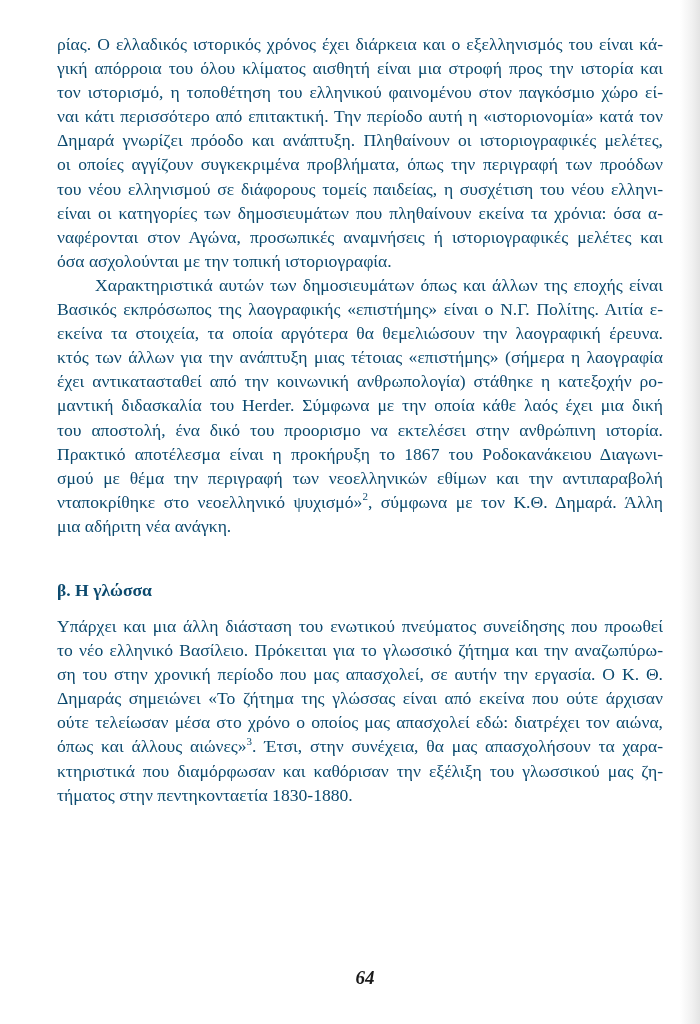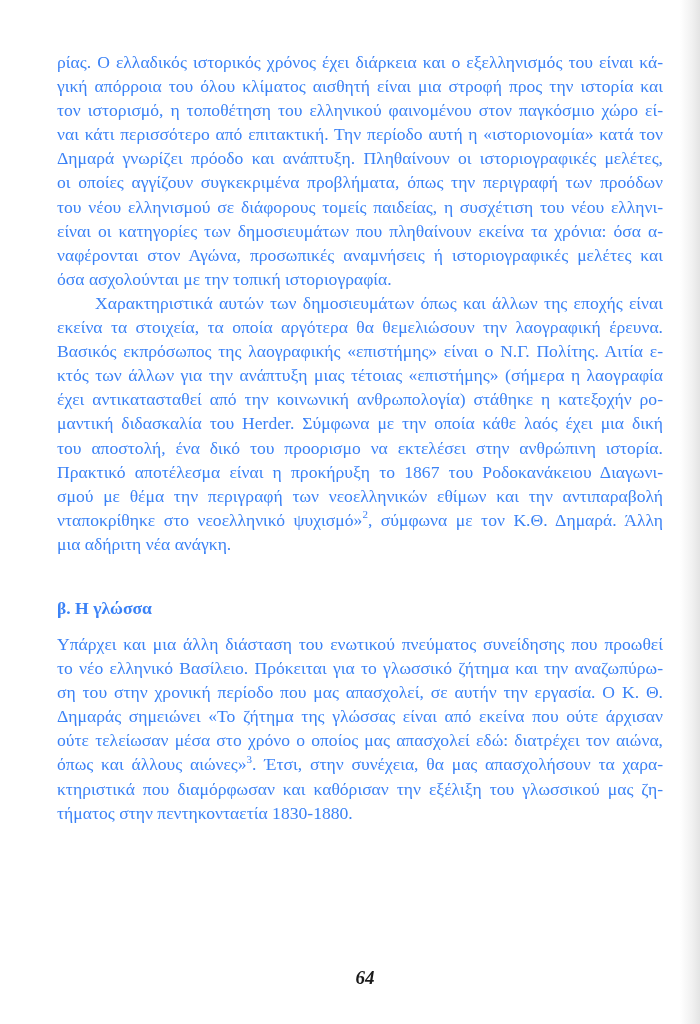--- a/index.html
+++ b/index.html
@@ -10,26 +10,26 @@
     body {
       width: 700px;
       height: 1024px;
       position: relative;
       overflow: hidden;
       background: linear-gradient(to right, #ffffff 0px, #ffffff 680px, #f1f1f1 692px, #e4e4e4 700px);
     }
     .page {
       position: absolute;
       left: 57px;
-      top: 50px;
+      top: 32px;
       width: 606px;
       font-family: "Liberation Serif", "DejaVu Serif", serif;
       font-size: 17.6px;
       line-height: 24.1px;
-      color: #3b82f6;
+      color: #0c4a6e;
     }
     .para {
       margin: 0;
       text-align: justify;
       hyphens: manual;
     }
     .para .ln {
       display: block;
       text-align: justify;
       text-align-last: justify;
@@ -82,22 +82,22 @@
     <span class="ln">Δημαρά γνωρίζει πρόοδο και ανάπτυξη. Πληθαίνουν οι ιστοριογραφικές μελέτες,</span>
     <span class="ln">οι οποίες αγγίζουν συγκεκριμένα προβλήματα, όπως την περιγραφή των προόδων</span>
     <span class="ln">του νέου ελληνισμού σε διάφορους τομείς παιδείας, η συσχέτιση του νέου ελληνι-</span>
     <span class="ln">είναι οι κατηγορίες των δημοσιευμάτων που πληθαίνουν εκείνα τα χρόνια: όσα α-</span>
     <span class="ln">ναφέρονται στον Αγώνα, προσωπικές αναμνήσεις ή ιστοριογραφικές μελέτες και</span>
     <span class="ln last">όσα ασχολούνται με την τοπική ιστοριογραφία.</span>
   </p>
 
   <p class="para p2 indent">
     <span class="ln first">Χαρακτηριστικά αυτών των δημοσιευμάτων όπως και άλλων της εποχής είναι</span>
+    <span class="ln">Βασικός εκπρόσωπος της λαογραφικής «επιστήμης» είναι ο Ν.Γ. Πολίτης. Αιτία ε-</span>
     <span class="ln">εκείνα τα στοιχεία, τα οποία αργότερα θα θεμελιώσουν την λαογραφική έρευνα.</span>
-    <span class="ln">Βασικός εκπρόσωπος της λαογραφικής «επιστήμης» είναι ο Ν.Γ. Πολίτης. Αιτία ε-</span>
     <span class="ln">κτός των άλλων για την ανάπτυξη μιας τέτοιας «επιστήμης» (σήμερα η λαογραφία</span>
     <span class="ln">έχει αντικατασταθεί από την κοινωνική ανθρωπολογία) στάθηκε η κατεξοχήν ρο-</span>
     <span class="ln">μαντική διδασκαλία του Herder. Σύμφωνα με την οποία κάθε λαός έχει μια δική</span>
     <span class="ln">του αποστολή, ένα δικό του προορισμο να εκτελέσει στην ανθρώπινη ιστορία.</span>
     <span class="ln">Πρακτικό αποτέλεσμα είναι η προκήρυξη το 1867 του Ροδοκανάκειου Διαγωνι-</span>
     <span class="ln">σμού με θέμα την περιγραφή των νεοελληνικών εθίμων και την αντιπαραβολή</span>
     <span class="ln"><span>νταποκρίθηκε στο νεοελληνικό ψυχισμό»</span><sup>2</sup><span>, σύμφωνα με τον Κ.Θ. Δημαρά. Άλλη</span></span>
     <span class="ln last">μια αδήριτη νέα ανάγκη.</span>
   </p>
 

